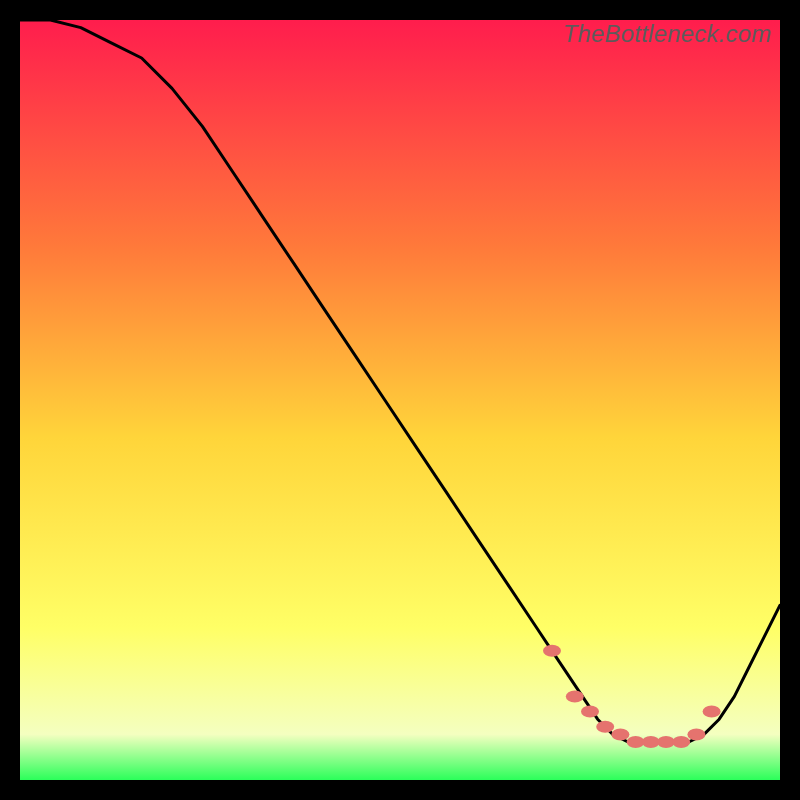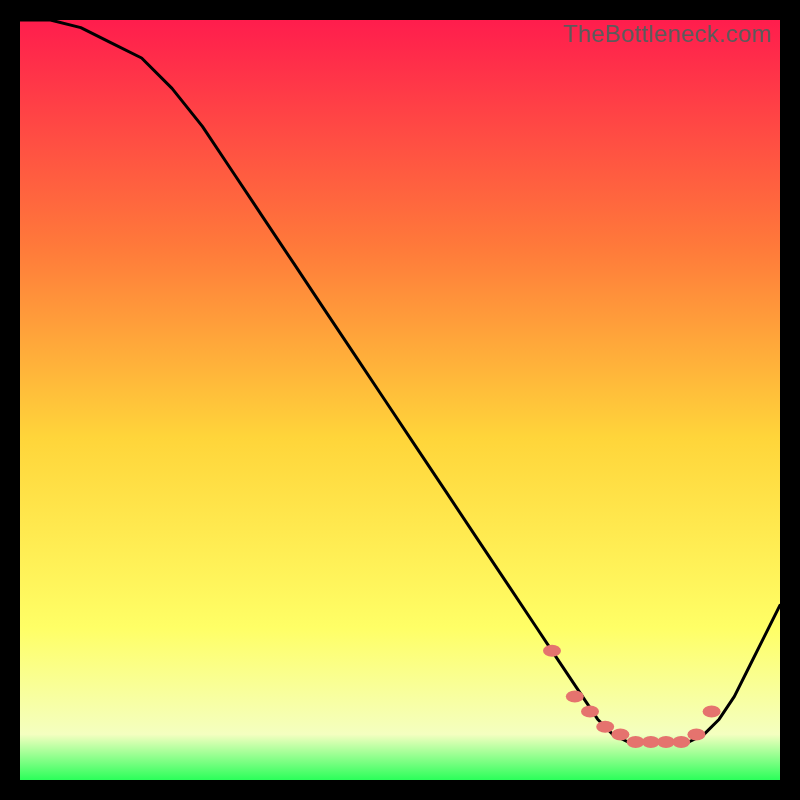--- a/index.html
+++ b/index.html
@@ -11,20 +11,21 @@
     overflow: hidden;
     font-family: Arial, Helvetica, sans-serif;
   }
   .frame {
     position: absolute;
     left: 20px;
     top: 20px;
     width: 760px;
     height: 760px;
     background: #000000;
+    font-style: italic;
   }
   .plot {
     position: absolute;
     left: 0;
     top: 0;
     width: 760px;
     height: 760px;
   }
   .watermark {
     position: absolute;

